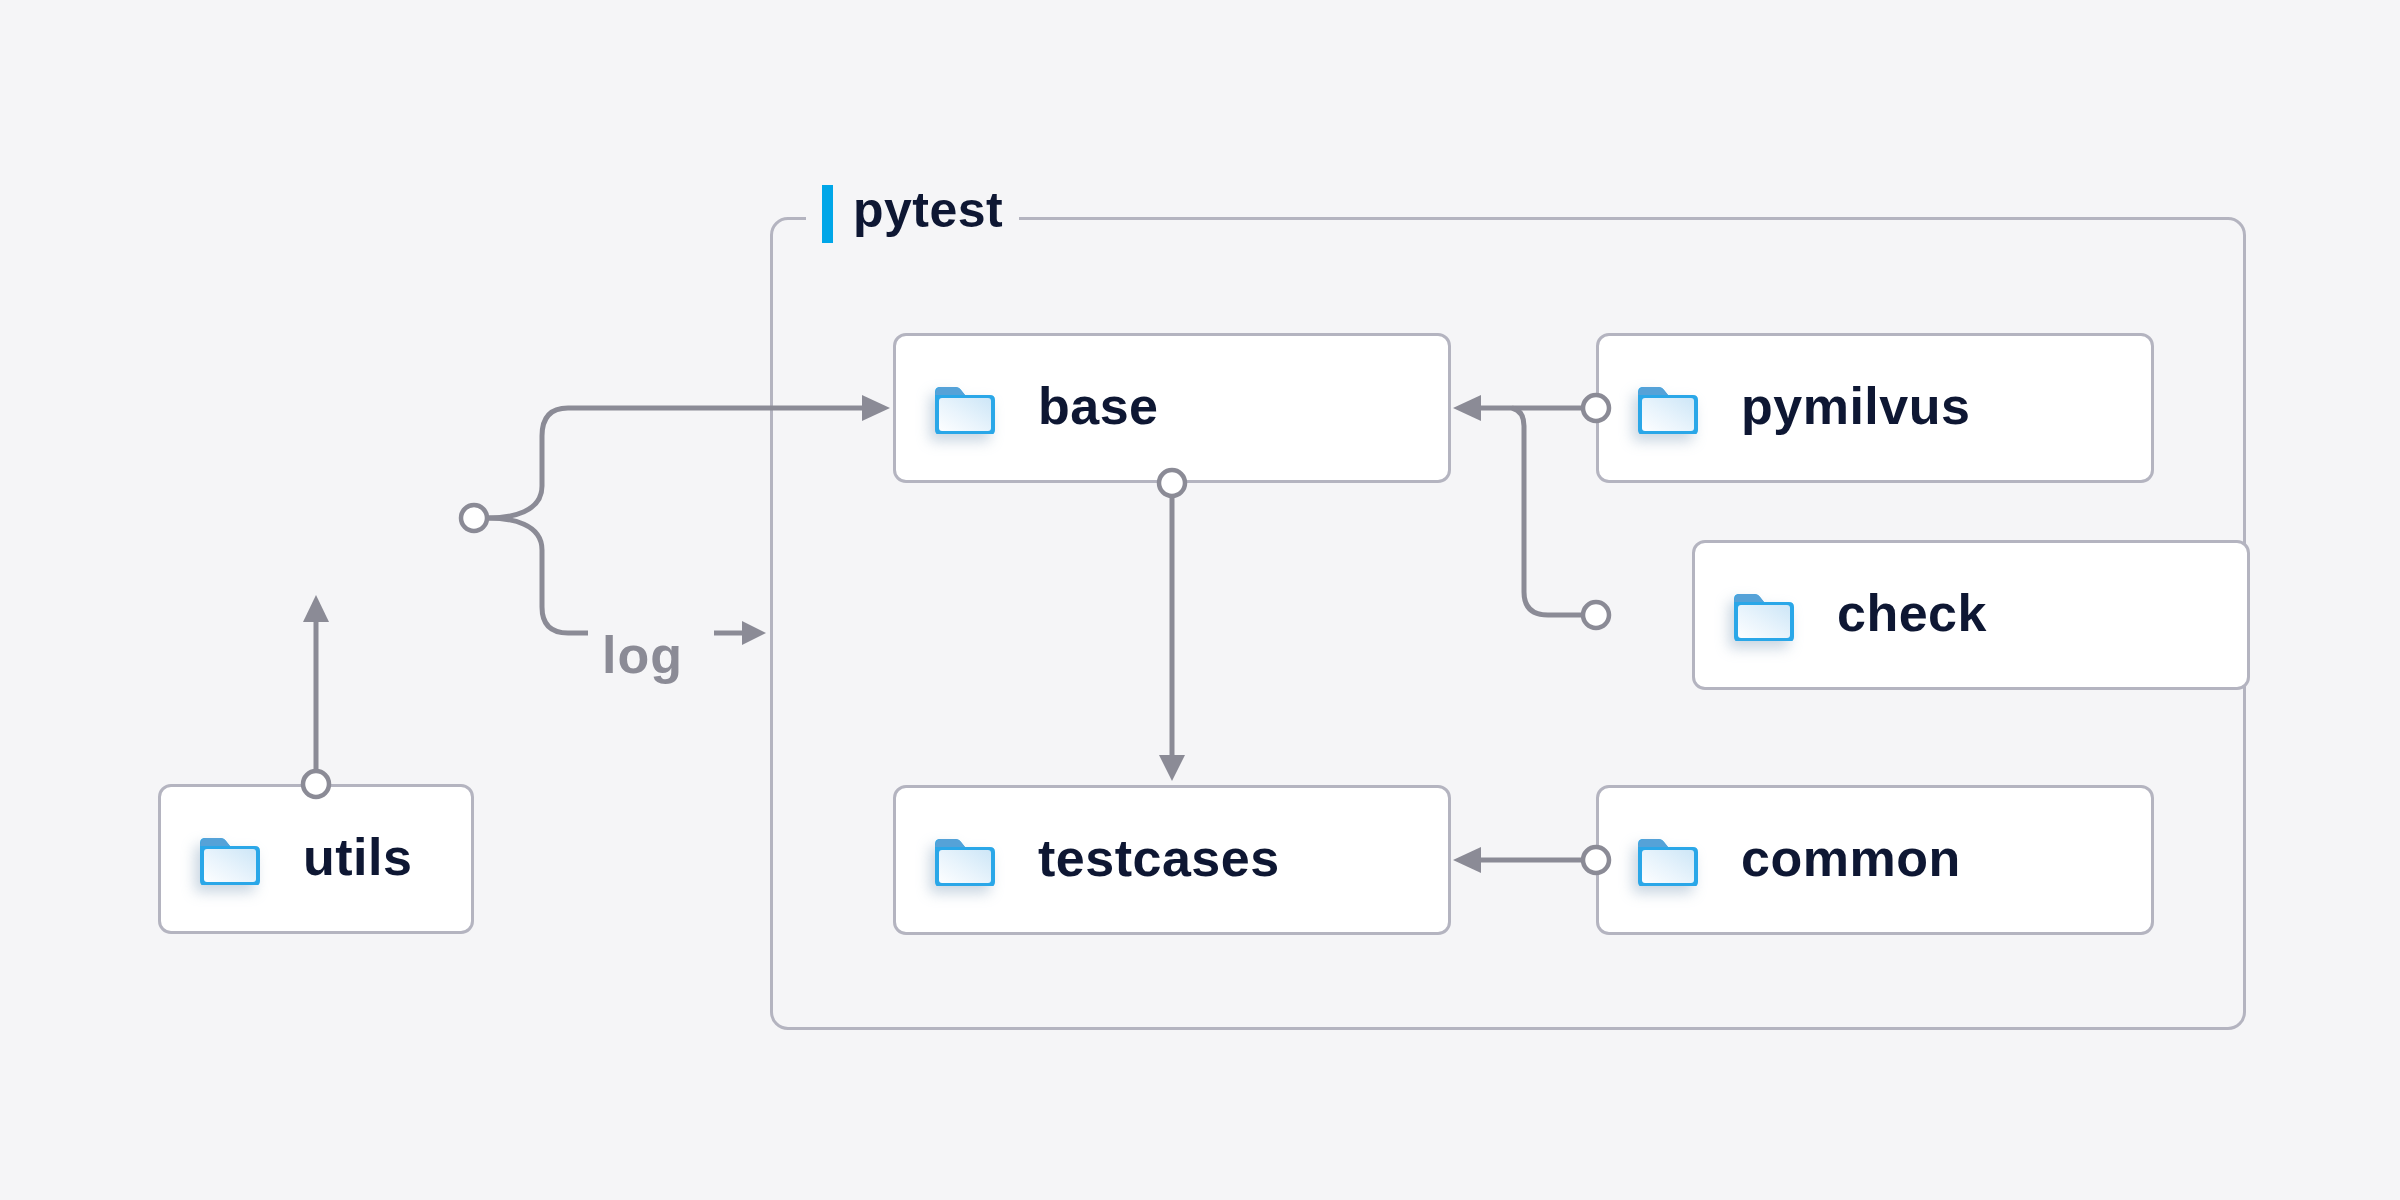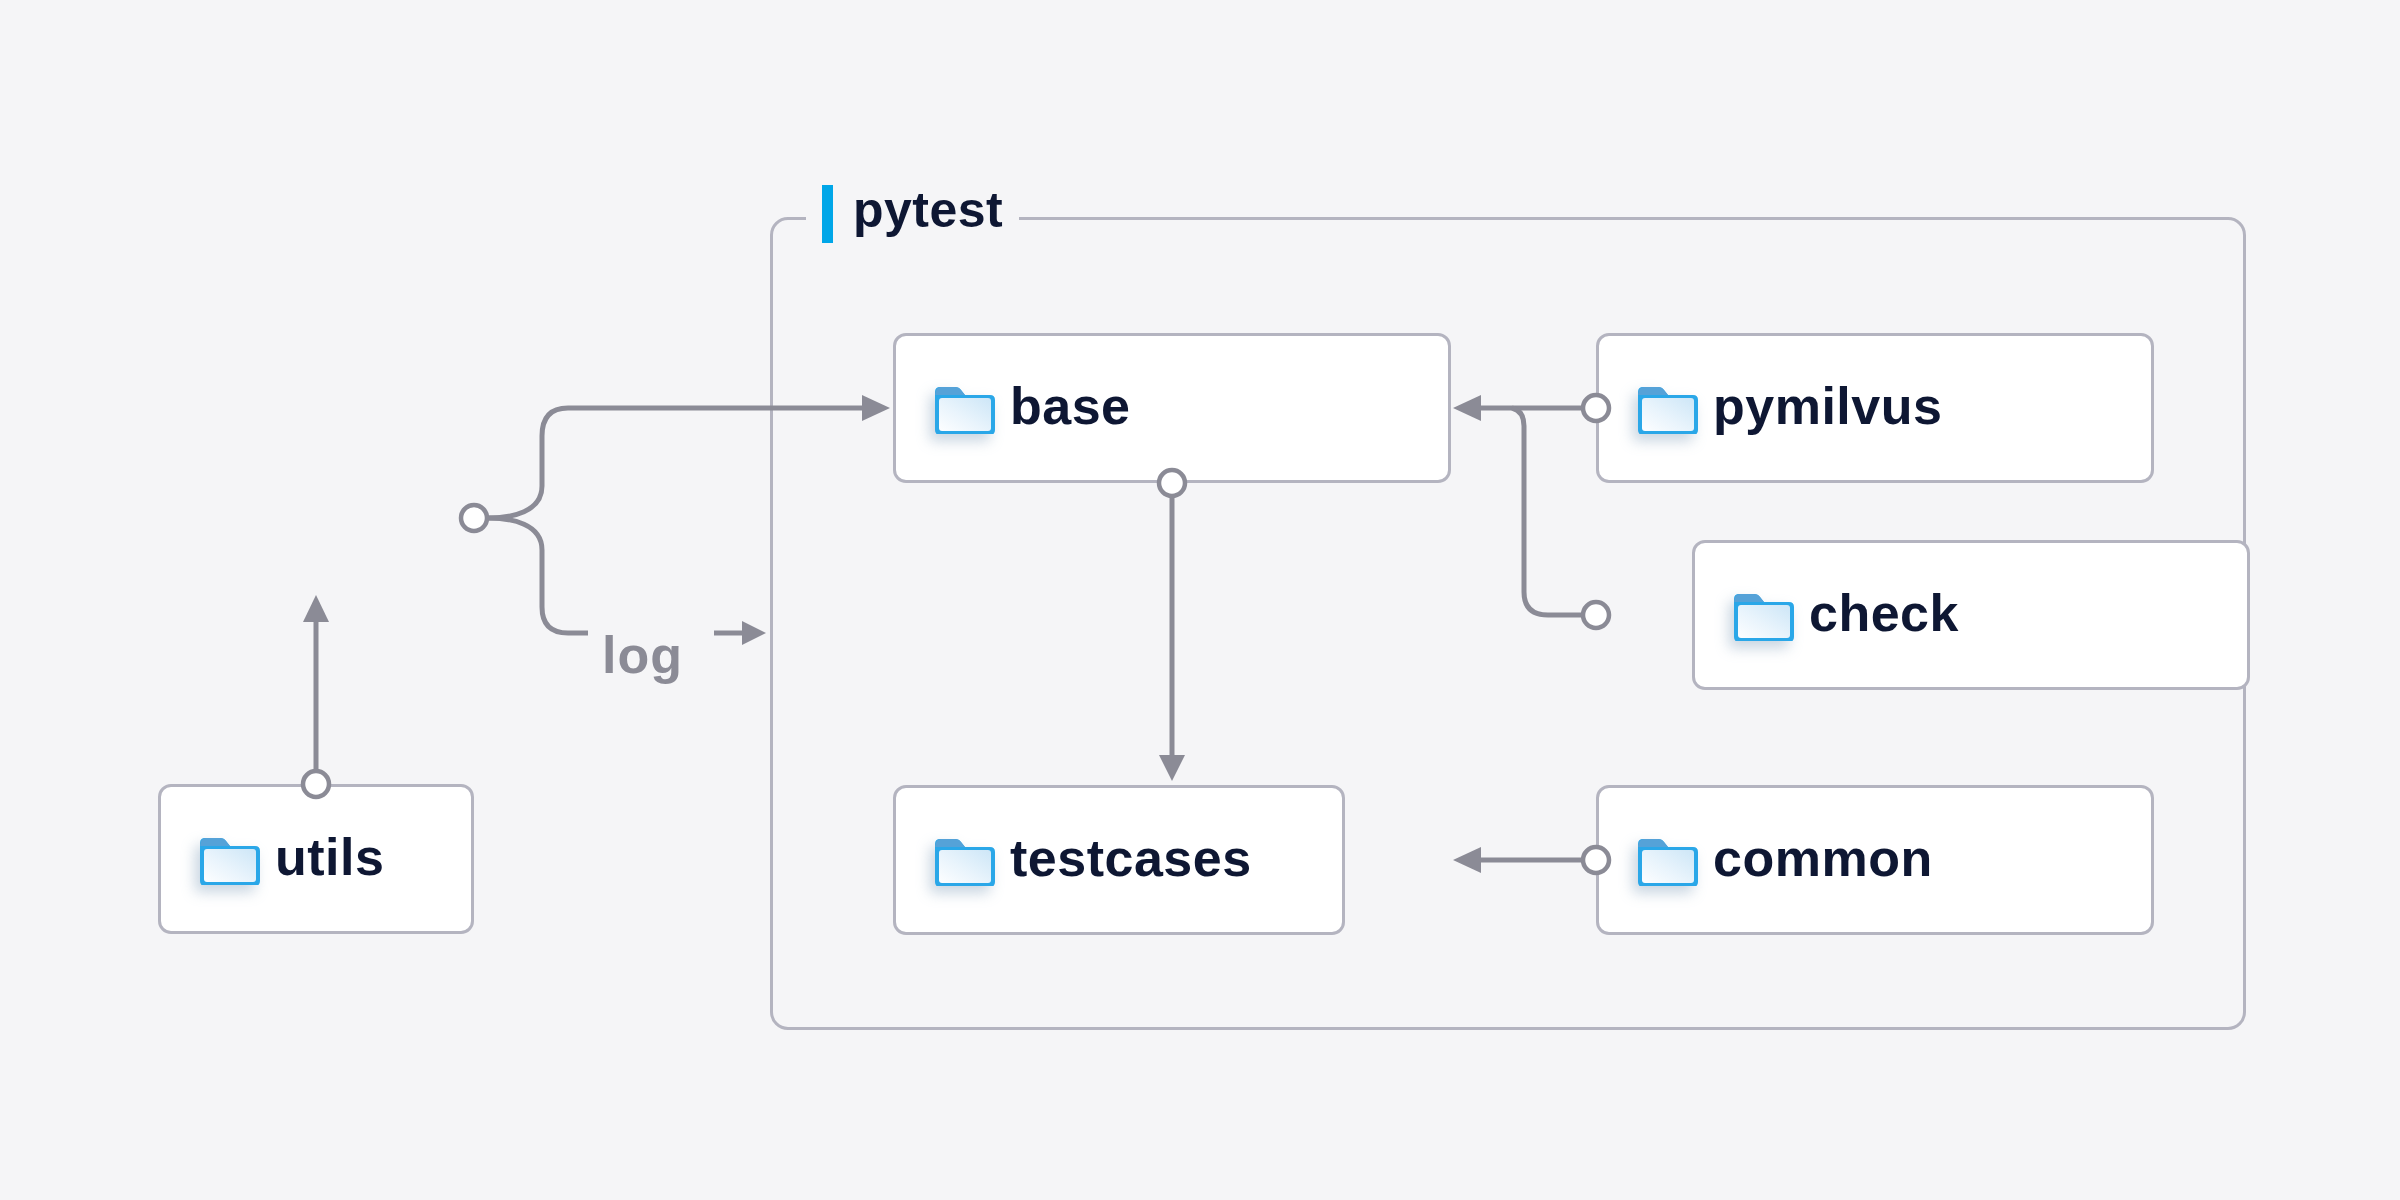--- a/index.html
+++ b/index.html
@@ -17,21 +17,21 @@
     display:flex;align-items:flex-start;gap:20px;
     background:#f5f5f7;padding:0 16px;
   }
   .accent-bar{width:11px;height:58px;background:#00a6e8;}
   .pytest-text{
     font-size:50px;font-weight:700;color:#0e1733;letter-spacing:0.5px;line-height:1;
   }
   .node{
     position:absolute;height:150px;box-sizing:border-box;
     background:#ffffff;border:3px solid #b4b4c0;border-radius:13px;
-    display:flex;align-items:center;padding-left:36px;gap:12px;
+    display:flex;align-items:center;padding-left:36px;gap:40px;
   }
   .node-label{
     font-size:52px;font-weight:700;color:#0e1733;letter-spacing:0.5px;line-height:1;
     padding-bottom:4px;
   }
   .folder{filter:drop-shadow(-5px 7px 7px rgba(110,145,175,0.38));flex:0 0 auto;}
   .log-label{
     position:absolute;left:602px;top:603px;
     font-size:52px;font-weight:700;color:#8b8b96;letter-spacing:1px;line-height:1.1;margin-top:24px;
   }
@@ -91,21 +91,21 @@
 
   <div class="node" style="left:1692px;top:540px;width:558px">
     <svg class="folder" width="66" height="52" viewBox="0 0 66 52">
       <path d="M3,48 V10 q0,-5 5,-5 h15 q4,0 6,3 l4,5 h25 q5,0 5,5 v30 q0,5 -5,5 h-50 q-5,0 -5,-5 z" fill="#2aa7e8"></path>
       <path d="M3,14 q0,-9 6,-9 h14 q4,0 6,3 l4,5 h-30 z" fill="#55a2d8"></path>
       <rect x="7" y="16" width="52" height="33" rx="3" fill="url(#folderGrad)"></rect>
     </svg>
     <span class="node-label">check</span>
   </div>
 
-  <div class="node" style="left:893px;top:785px;width:452px">
+  <div class="node" style="left:893px;top:785px;width:558px">
     <svg class="folder" width="66" height="52" viewBox="0 0 66 52">
       <path d="M3,48 V10 q0,-5 5,-5 h15 q4,0 6,3 l4,5 h25 q5,0 5,5 v30 q0,5 -5,5 h-50 q-5,0 -5,-5 z" fill="#2aa7e8"></path>
       <path d="M3,14 q0,-9 6,-9 h14 q4,0 6,3 l4,5 h-30 z" fill="#55a2d8"></path>
       <rect x="7" y="16" width="52" height="33" rx="3" fill="url(#folderGrad)"></rect>
     </svg>
     <span class="node-label">testcases</span>
   </div>
 
   <div class="node" style="left:1596px;top:785px;width:558px">
     <svg class="folder" width="66" height="52" viewBox="0 0 66 52">

